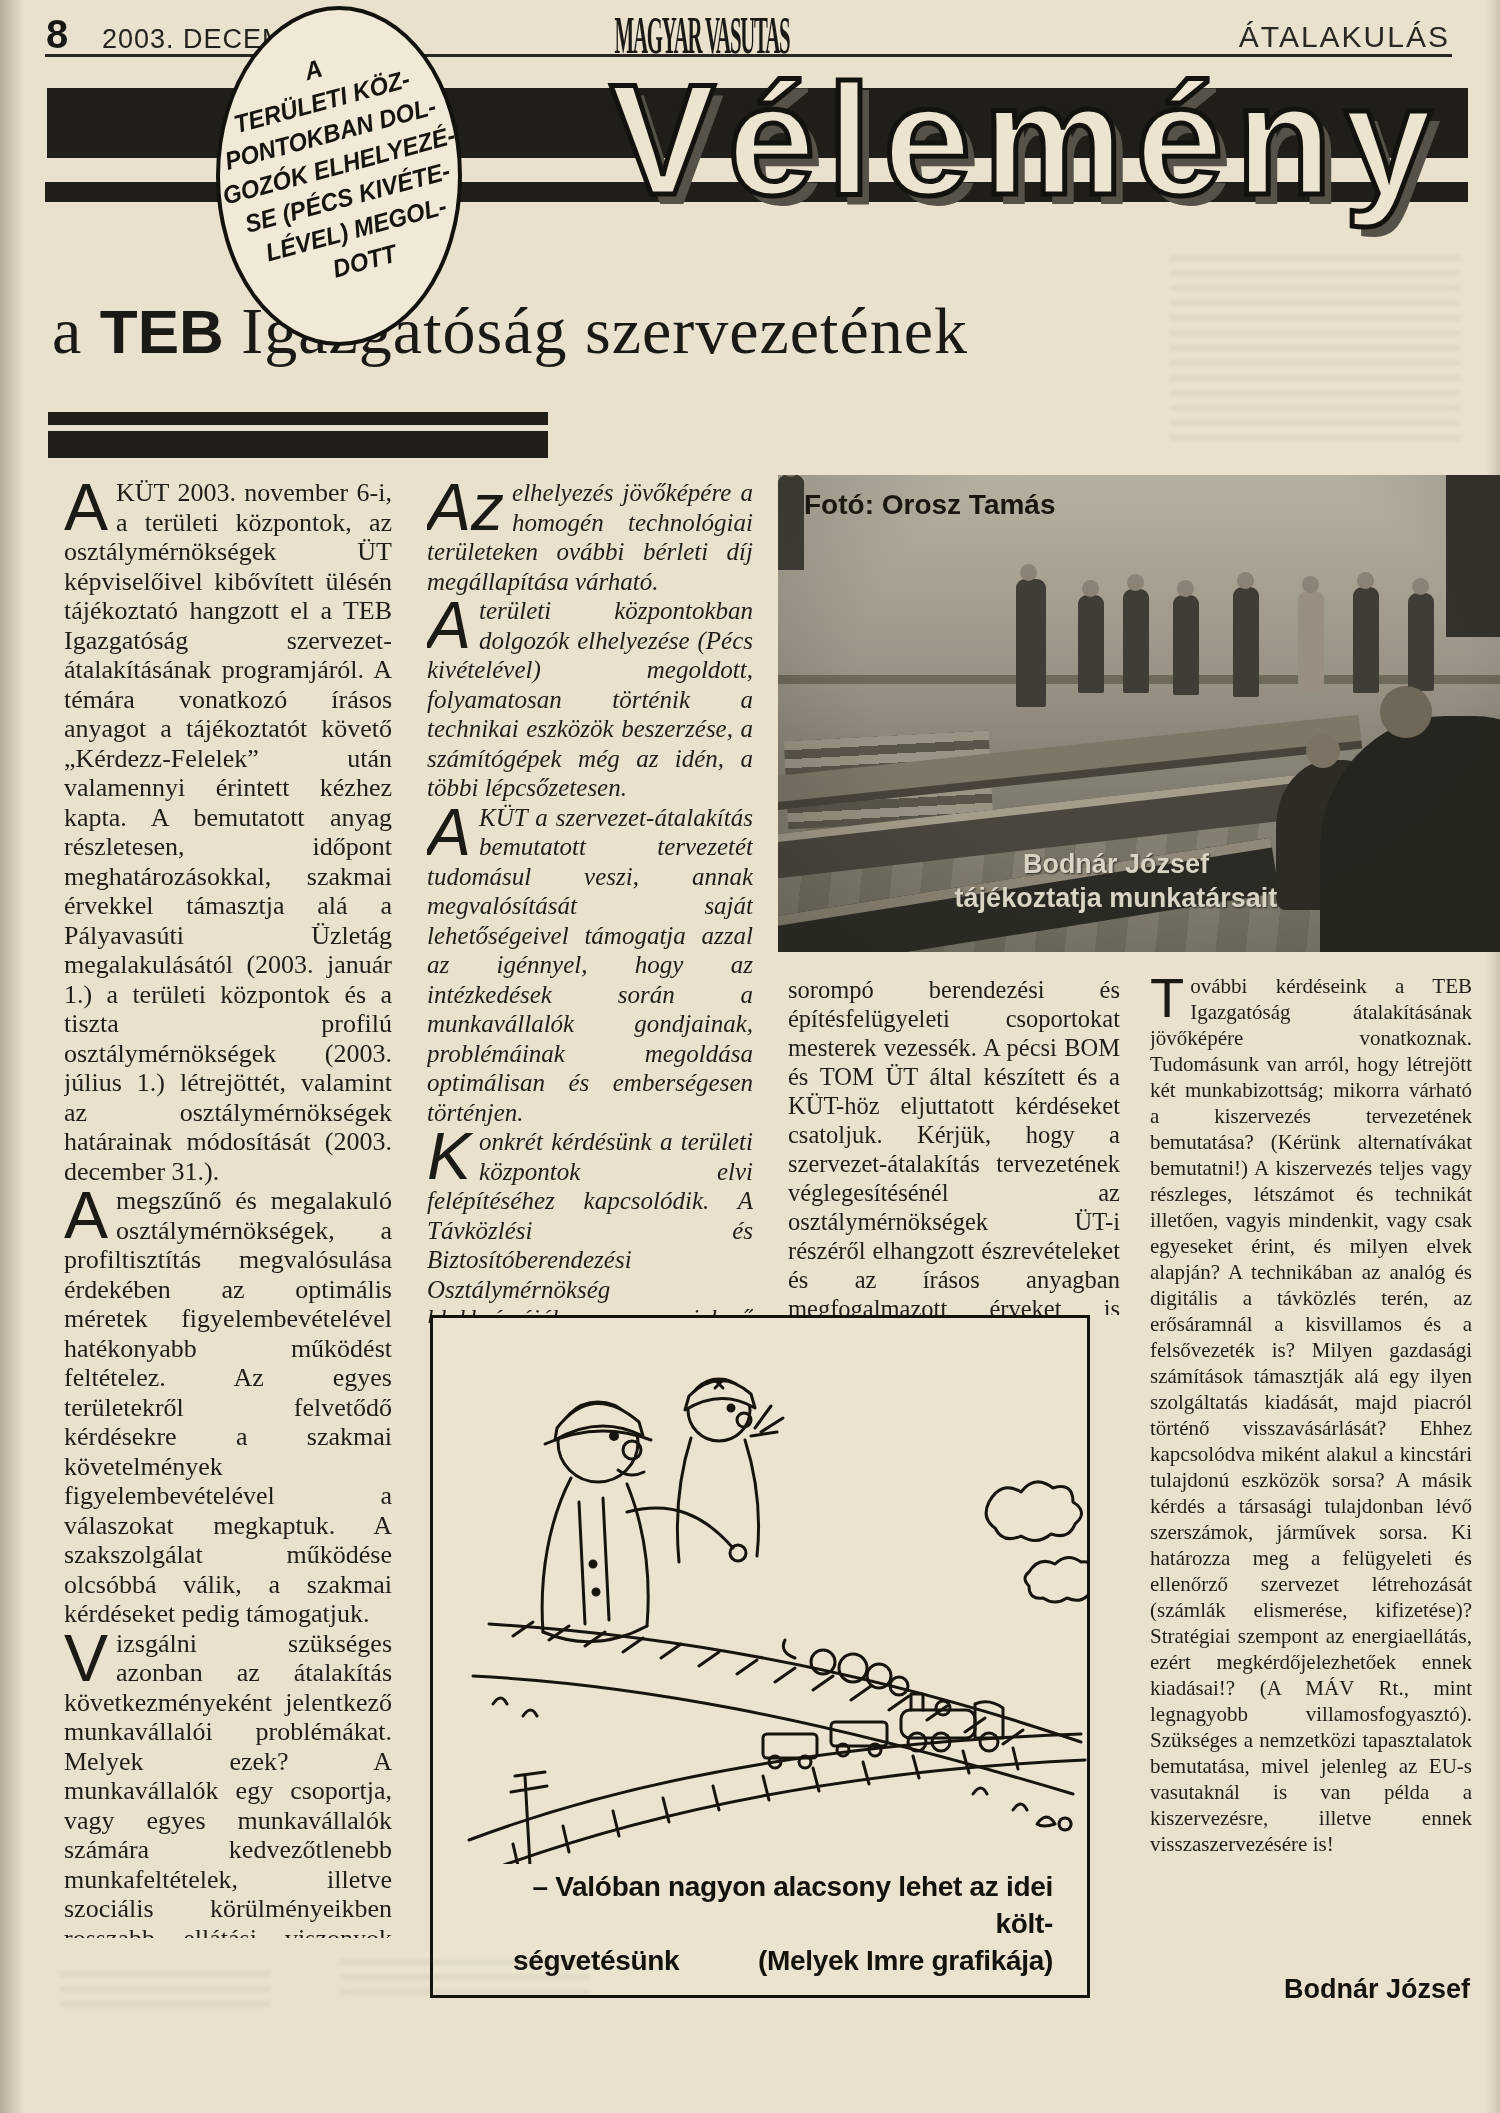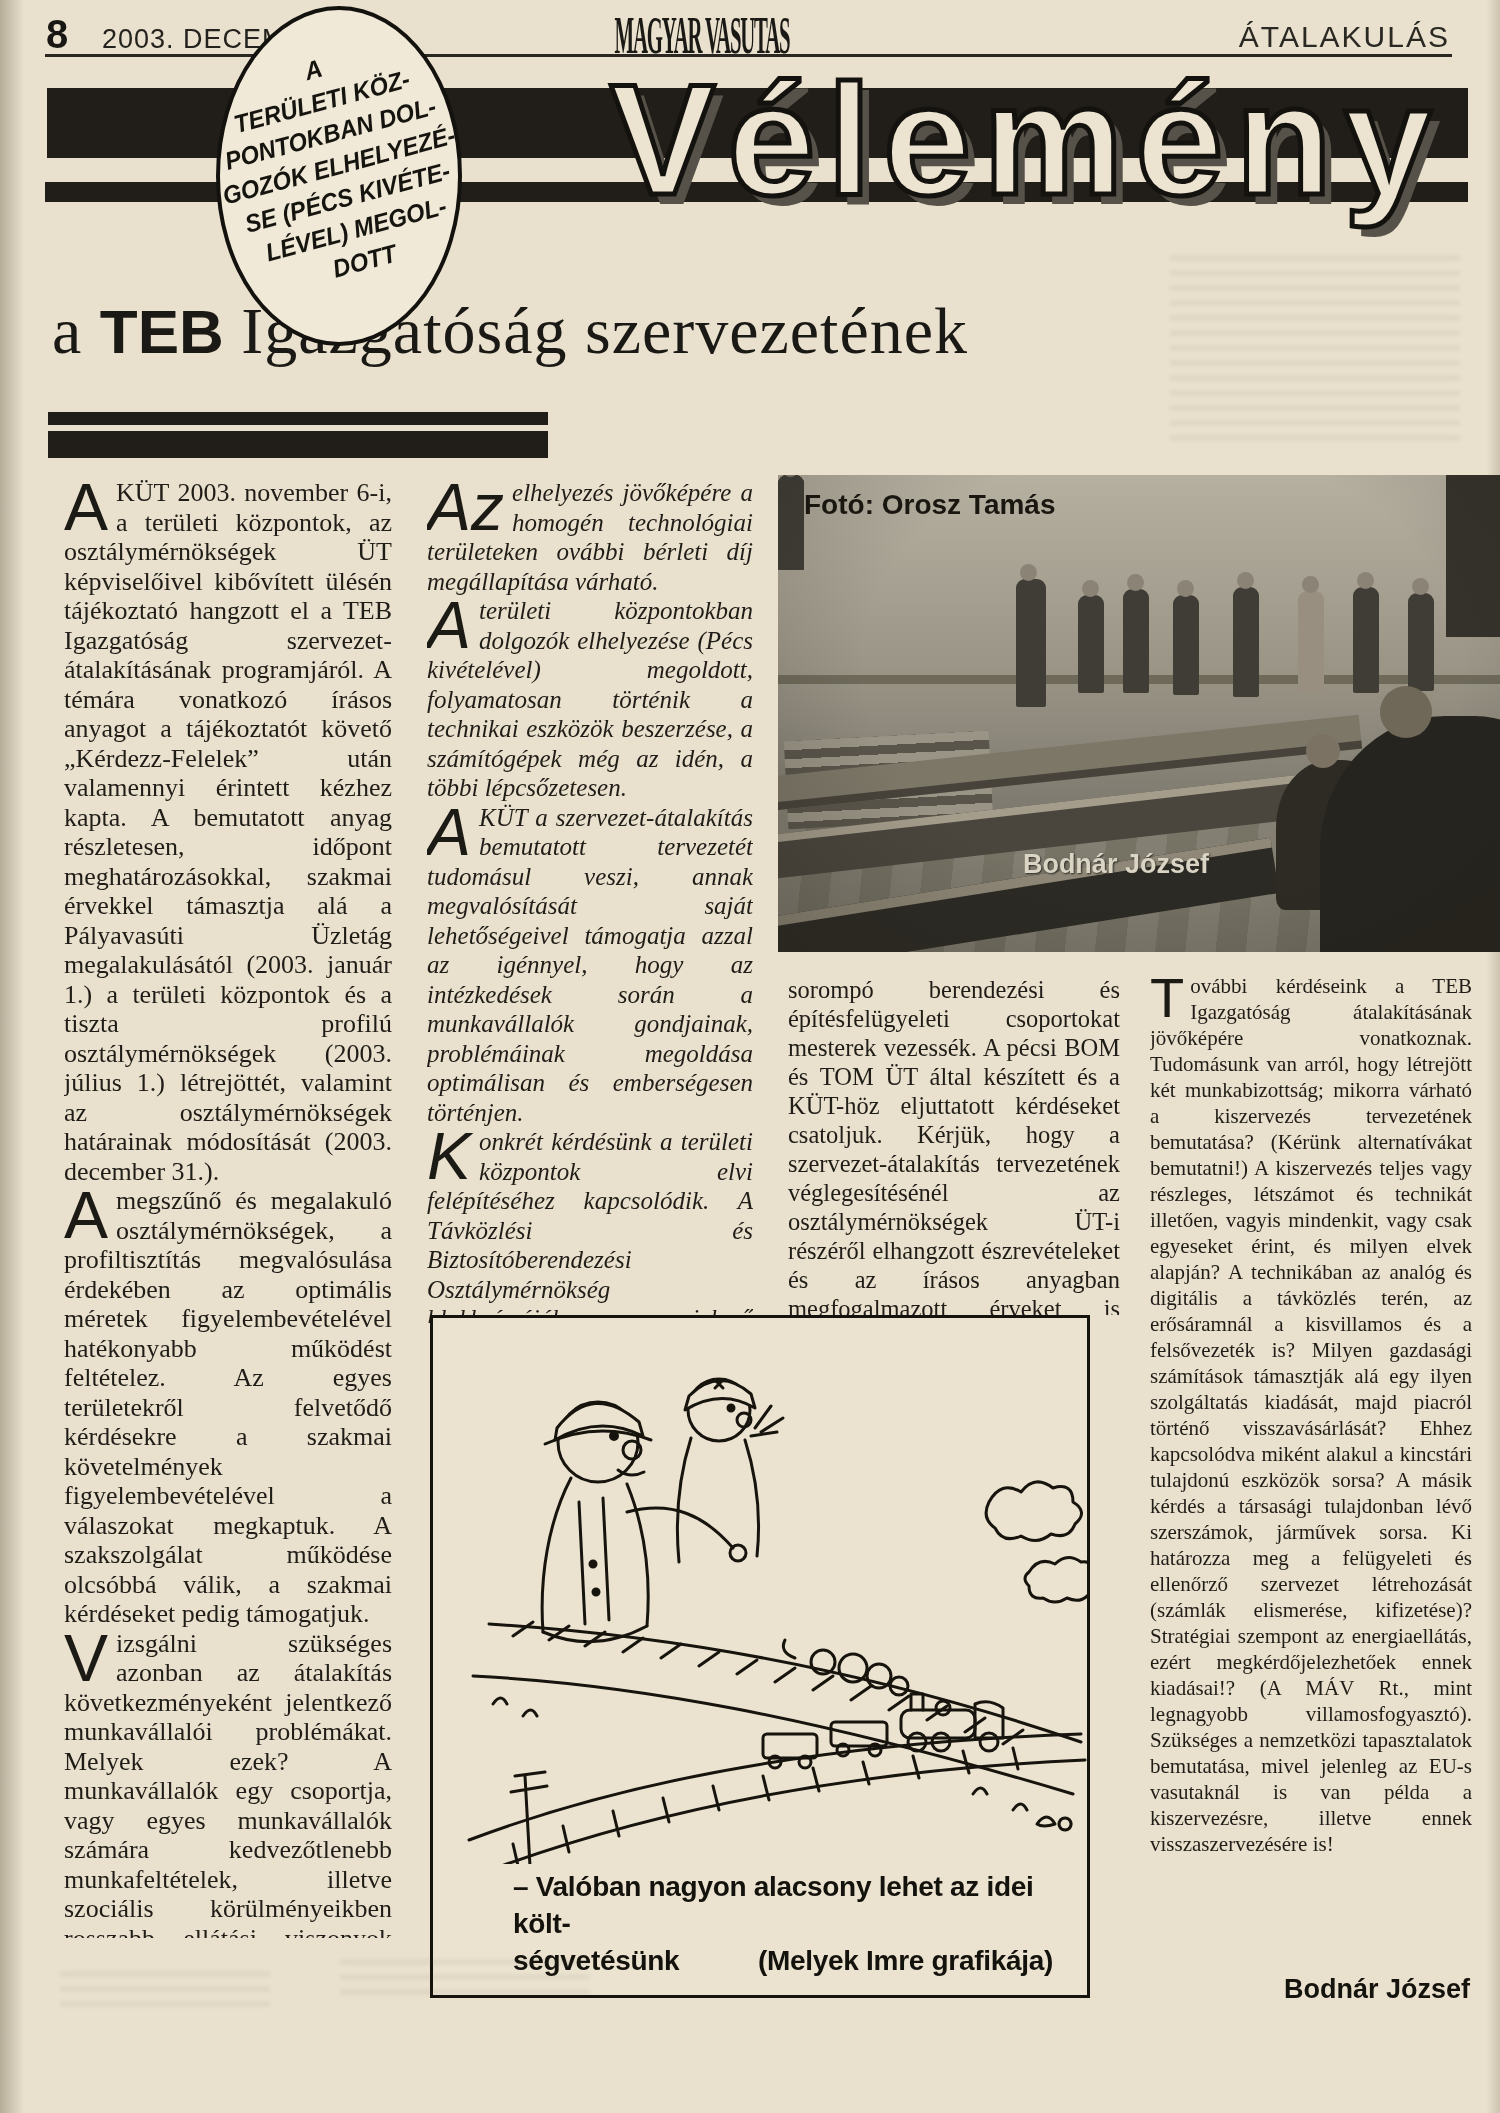--- a/index.html
+++ b/index.html
@@ -103,21 +103,21 @@
   .ph-caption{position:absolute;left:0;right:12%;top:372px;text-align:center;
               font:700 27px/34px "Liberation Sans",sans-serif;color:#dad4c4;
               text-shadow:1px 1px 2px #2e2c26;}
 
   
   #cartoon{position:absolute;left:430px;top:1315px;width:660px;height:683px;
            border:3px solid #15130d;background:#ebe3d0;box-sizing:border-box;}
   #cartoon svg{position:absolute;left:0;top:6px;}
   .ct-caption{position:absolute;left:58px;right:34px;bottom:16px;color:#14120c;
               font:700 28px/37px "Liberation Sans",sans-serif;letter-spacing:-.3px;}
-  .ct-caption .l1{padding-left:22px;}
+  .ct-caption .l1{padding-left:22px;text-align:right;}
   .ct-caption .l2{display:flex;justify-content:space-between;padding-left:22px;}
 
   
   .ghost{position:absolute;filter:blur(2px);opacity:.09;pointer-events:none;
          background:repeating-linear-gradient(0deg,#4c463a 0 4px,transparent 4px 15px);}
   .g1{left:1170px;top:250px;width:290px;height:190px;}
   .g2{left:340px;top:1952px;width:250px;height:42px;}
   .g3{left:60px;top:1964px;width:210px;height:42px;}
 </style>
 </head>
@@ -174,20 +174,21 @@
     <div class="ph-person"></div>
     <div class="ph-bench-back"></div>
     <div class="ph-bench-seat"></div>
     <div class="ph-bench-low"></div>
     <div class="ph-fg2"></div>
     <div class="ph-fg1"></div>
     <div class="ph-grain"></div>
     <div class="ph-credit">Fotó: Orosz Tamás</div>
     <div class="ph-caption">
       <div>Bodnár József</div>
+      <div>tájékoztatja munkatársait</div>
     </div>
   </div>
 
   <div id="col1" class="col">
     <p><span class="dropcap">A</span><span>KÜT 2003. november 6-i, a területi központok, az osztálymérnökségek ÜT képviselőivel kibővített ülésén tájékoztató hangzott el a TEB Igazgatóság szervezet-átalakításának programjáról. A témára vonatkozó írásos anyagot a tájékoztatót követő „Kérdezz-Felelek” után valamennyi érintett kézhez kapta. A bemutatott anyag részletesen, időpont meghatározásokkal, szakmai érvekkel támasztja alá a Pályavasúti Üzletág megalakulásától (2003. január 1.) a területi központok és a tiszta profilú osztálymérnökségek (2003. július 1.) létrejöttét, valamint az osztálymérnökségek határainak módosítását (2003. december 31.).</span></p>
     <p><span class="dropcap">A</span><span>megszűnő és megalakuló osztálymérnökségek, a profiltisztítás megvalósulása érdekében az optimális méretek figyelembevételével hatékonyabb működést feltételez. Az egyes területekről felvetődő kérdésekre a szakmai követelmények figyelembevételével a válaszokat megkaptuk. A szakszolgálat működése olcsóbbá válik, a szakmai kérdéseket pedig támogatjuk.</span></p>
     <p><span class="dropcap">V</span><span>izsgálni szükséges azonban az átalakítás következményeként jelentkező munkavállalói problémákat. Melyek ezek? A munkavállalók egy csoportja, vagy egyes munkavállalók számára kedvezőtlenebb munkafeltételek, illetve szociális körülményeikben rosszabb ellátási viszonyok alakultak ki. Nagyon fontos az esetleges munkakörváltozások miatti megtorpanás (helybenjárás bérben).</span></p>
 
   </div>
 

